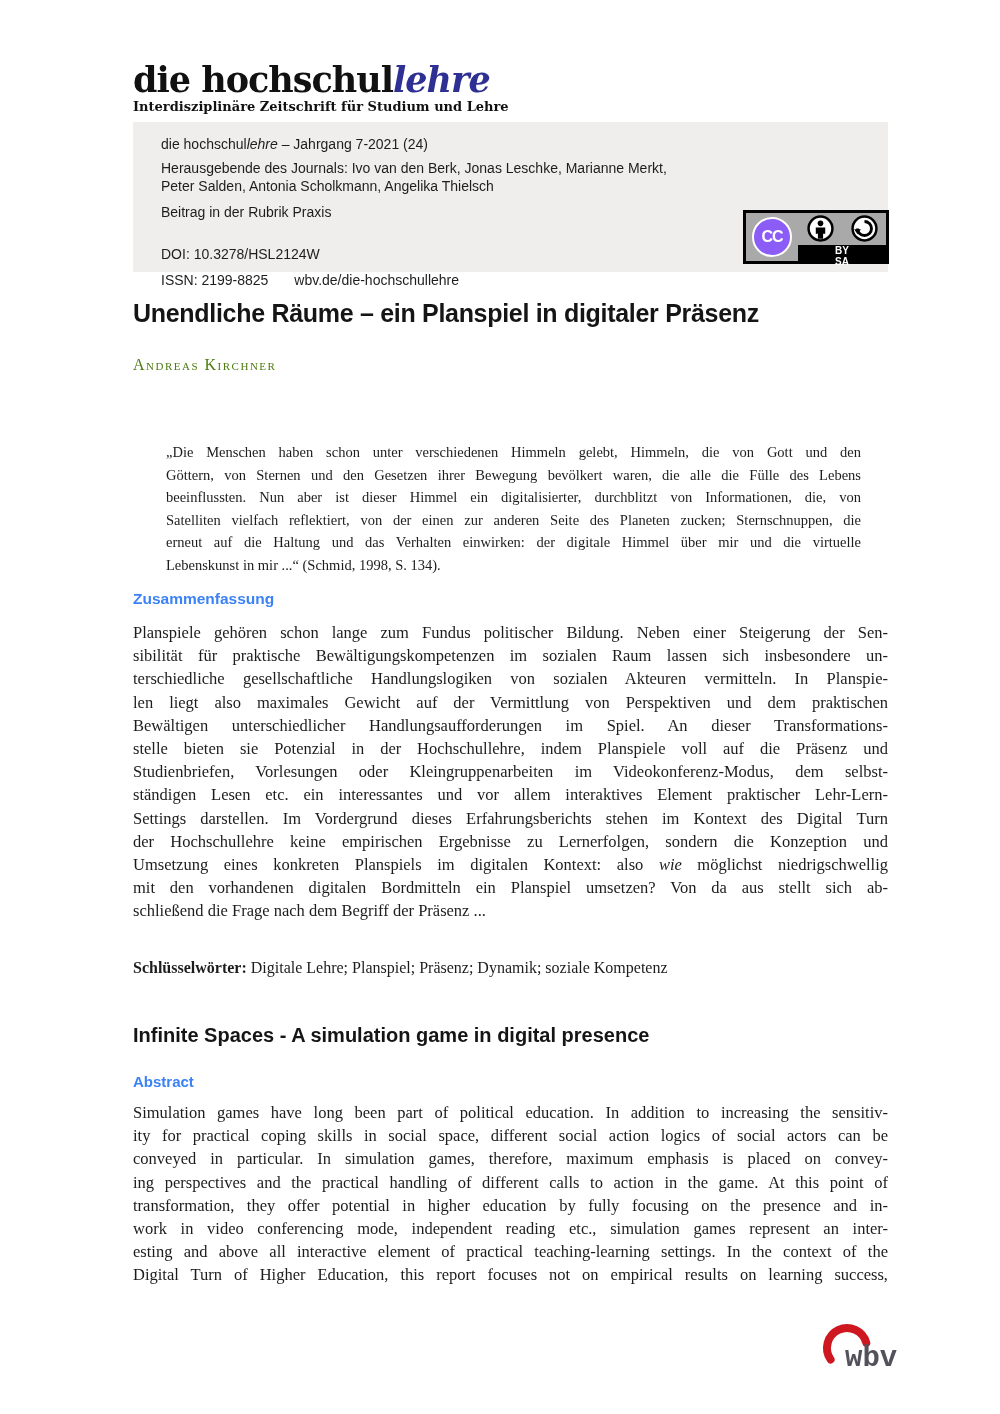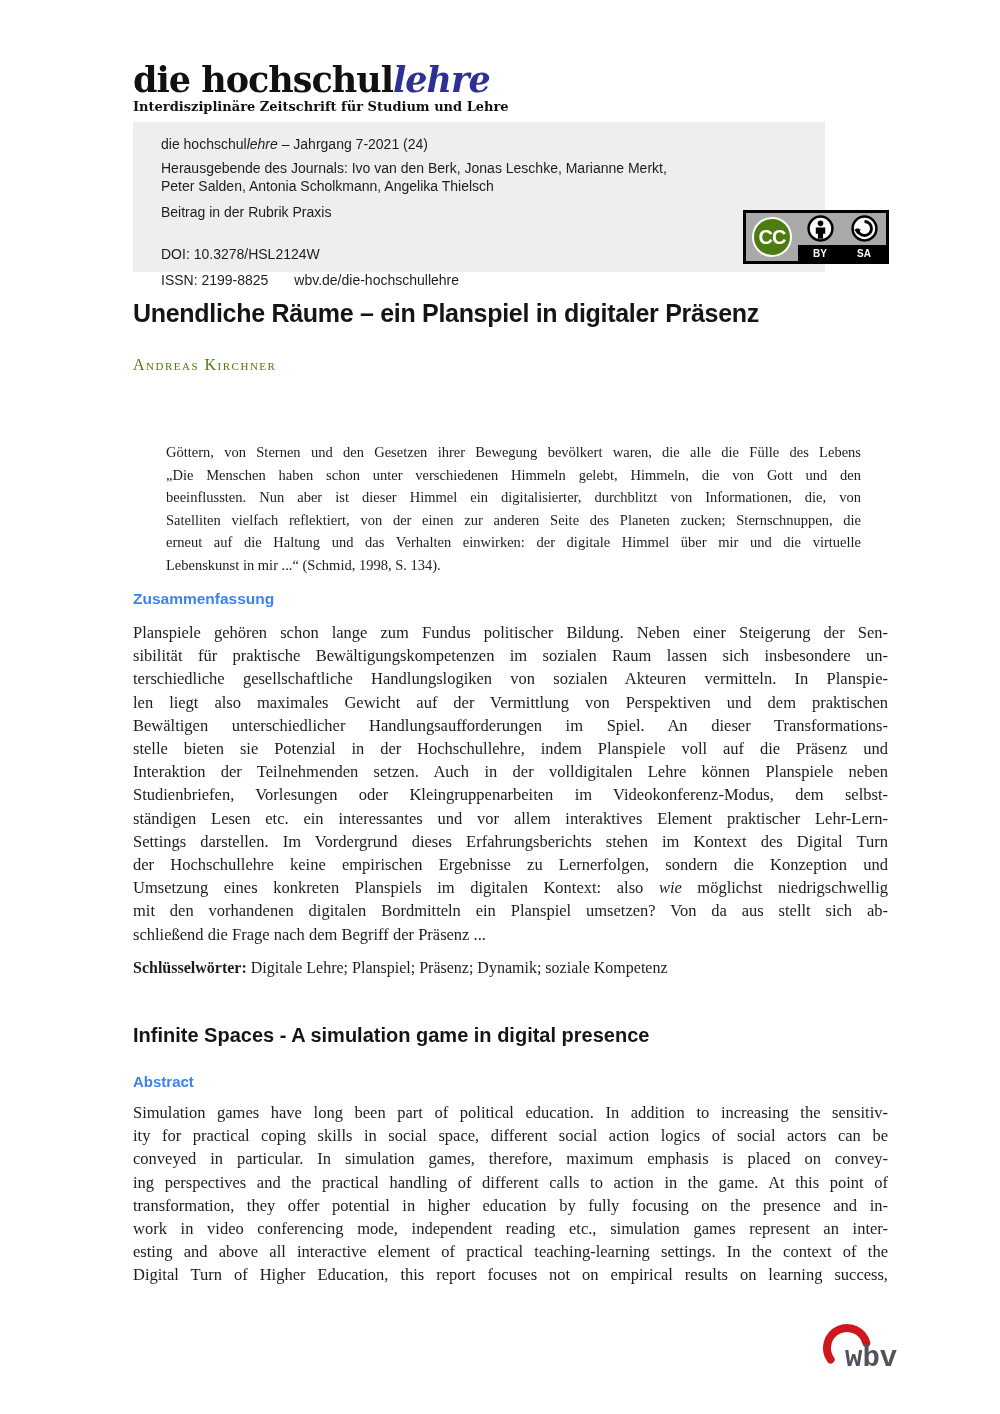--- a/index.html
+++ b/index.html
@@ -15,50 +15,50 @@
     letter-spacing:-1px; line-height:36px; color:#111111; white-space:nowrap;
   }
   .masthead .logo .blue { color:#2e3093; font-style:italic; }
   .masthead .subtitle {
     font-family:"DejaVu Serif", serif; font-weight:bold; font-size:13px;
     color:#111111; margin-top:1px; white-space:nowrap;
   }
 
   
   .header-box {
-    position:absolute; left:133px; top:122px; width:692px; height:150px;
+    position:absolute; left:133px; top:122px; width:755px; height:150px;
     background:#efeeec; box-sizing:border-box; padding:13px 0 0 28px;
     font-family:"Liberation Sans", sans-serif; font-size:14px; color:#1d1d1b;
   }
   .header-box .hline { line-height:18px; }
   .header-box .journal-line { margin-bottom:6px; }
   .header-box .rubric-line { margin-top:8px; }
   .header-box .doi-line { margin-top:24px; }
   .header-box .issn-line { margin-top:8px; }
   .header-box .url { margin-left:22px; }
 
   
   .license-badge {
     position:absolute; left:610px; top:88px; width:146px; height:54px;
     background:#a9a9a9; border:3px solid #000; box-sizing:border-box; cursor:pointer;
   }
   .cc-circle {
     position:absolute; left:6px; top:4px; width:36px; height:36px; border-radius:50%;
-    background:#4d7c0f; border:2px solid #fff; color:#fff; display:flex; align-items:center;
+    background:#8b5cf6; border:2px solid #fff; color:#fff; display:flex; align-items:center;
     justify-content:center; font-family:"Liberation Sans", sans-serif;
-    font-weight:bold; font-size:20px; letter-spacing:-1px;
+    font-weight:bold; font-size:16px; letter-spacing:-1px;
   }
   .license-icons {
     position:absolute; left:52px; right:0; top:2px; height:30px;
     display:flex; justify-content:space-around; align-items:center;
   }
   .license-strip {
     position:absolute; left:52px; right:0; bottom:0; height:16px; background:#000;
     display:flex; justify-content:space-around; align-items:center;
-    color:#fff; font-family:"Liberation Sans", sans-serif; font-weight:bold; font-size:10px;
+    color:#fff; font-family:"Liberation Sans", sans-serif; font-weight:bold; font-size:10px;flex-direction:column;
   }
 
   
   .article-title {
     position:absolute; left:133px; top:299px; width:800px;
     font-family:"Liberation Sans", sans-serif; font-weight:bold; font-size:25px;
     letter-spacing:-0.3px; color:#151515; white-space:nowrap;
   }
   .author {
     position:absolute; left:133px; top:356px;
@@ -154,37 +154,36 @@
         <span>BY</span>
         <span>SA</span>
       </div>
     </div>
   </div>
 
   <h1 class="article-title" style="margin:0;">Unendliche Räume – ein Planspiel in digitaler Präsenz</h1>
   <div class="author">Andreas Kirchner</div>
 
   <div class="quote-block lines">
+      <div class="line">„Die Menschen haben schon unter verschiedenen Himmeln gelebt, Himmeln, die von Gott und den</div>
       <div class="line">Göttern, von Sternen und den Gesetzen ihrer Bewegung bevölkert waren, die alle die Fülle des Lebens</div>
-      <div class="line">„Die Menschen haben schon unter verschiedenen Himmeln gelebt, Himmeln, die von Gott und den</div>
       <div class="line">beeinflussten. Nun aber ist dieser Himmel ein digitalisierter, durchblitzt von Informationen, die, von</div>
       <div class="line">Satelliten vielfach reflektiert, von der einen zur anderen Seite des Planeten zucken; Sternschnuppen, die</div>
       <div class="line">erneut auf die Haltung und das Verhalten einwirken: der digitale Himmel über mir und die virtuelle</div>
       <div class="line noj">Lebenskunst in mir ...“ (Schmid, 1998, S. 134).</div>
     </div>
 
   <div class="heading-sans h-zusammenfassung">Zusammenfassung</div>
   <div class="abstract-de lines">
       <div class="line">Planspiele gehören schon lange zum Fundus politischer Bildung. Neben einer Steigerung der Sen-</div>
       <div class="line">sibilität für praktische Bewältigungskompetenzen im sozialen Raum lassen sich insbesondere un-</div>
       <div class="line">terschiedliche gesellschaftliche Handlungslogiken von sozialen Akteuren vermitteln. In Planspie-</div>
       <div class="line">len liegt also maximales Gewicht auf der Vermittlung von Perspektiven und dem praktischen</div>
       <div class="line">Bewältigen unterschiedlicher Handlungsaufforderungen im Spiel. An dieser Transformations-</div>
       <div class="line">stelle bieten sie Potenzial in der Hochschullehre, indem Planspiele voll auf die Präsenz und</div>
-      <div class="line">Interaktion der Teilnehmenden setzen. Auch in der volldigitalen Lehre können Planspiele neben</div>
       <div class="line">Studienbriefen, Vorlesungen oder Kleingruppenarbeiten im Videokonferenz-Modus, dem selbst-</div>
       <div class="line">ständigen Lesen etc. ein interessantes und vor allem interaktives Element praktischer Lehr-Lern-</div>
       <div class="line">Settings darstellen. Im Vordergrund dieses Erfahrungsberichts stehen im Kontext des Digital Turn</div>
       <div class="line">der Hochschullehre keine empirischen Ergebnisse zu Lernerfolgen, sondern die Konzeption und</div>
       <div class="line">Umsetzung eines konkreten Planspiels im digitalen Kontext: also <em>wie</em> möglichst niedrigschwellig</div>
       <div class="line">mit den vorhandenen digitalen Bordmitteln ein Planspiel umsetzen? Von da aus stellt sich ab-</div>
       <div class="line noj">schließend die Frage nach dem Begriff der Präsenz ...</div>
     </div>
 
   <div class="keywords">

